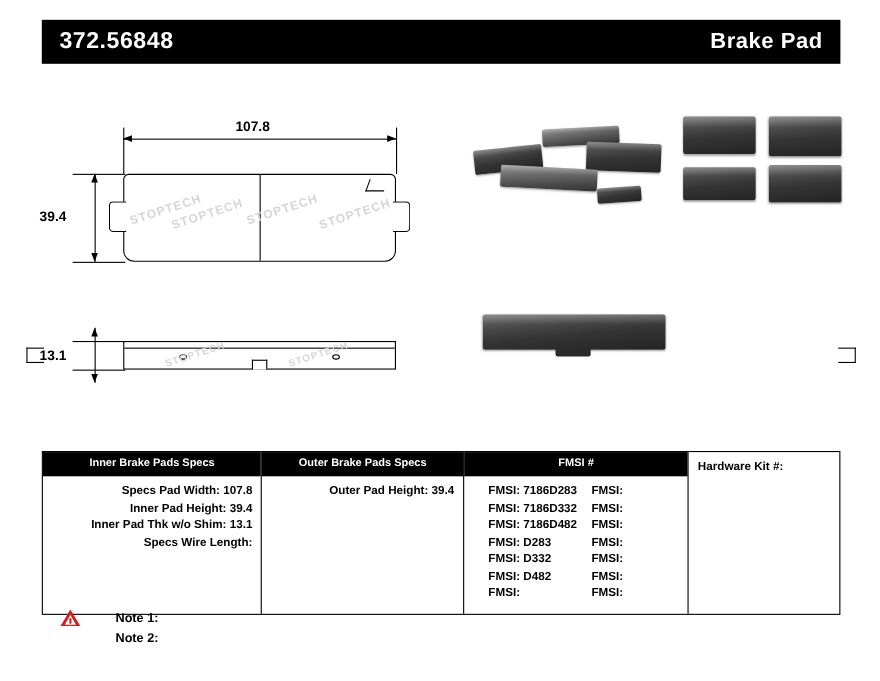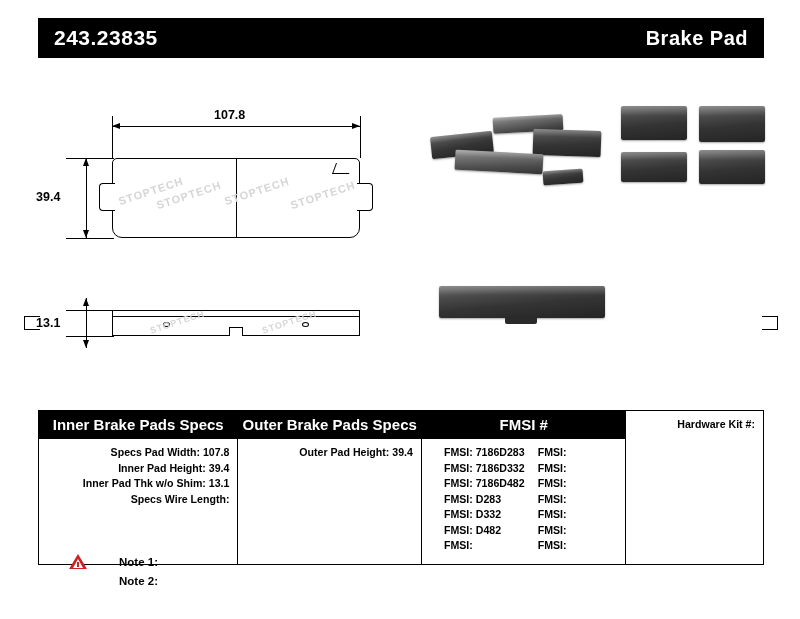--- a/index.html
+++ b/index.html
@@ -253,21 +253,21 @@
     display: flex;
   }
   .spec-col {
     border-right: 1.2px solid #000;
     box-sizing: border-box;
   }
   .spec-col:last-child { border-right: none; }
   .spec-col .col-head {
     background: #000;
     color: #fff;
-    font-size: 15px;
+    font-size: 10px;
     font-weight: bold;
     text-align: center;
     padding: 5px 0 6px;
   }
   .spec-col .col-body {
     padding: 6px 8px 10px;
     min-height: 118px;
     box-sizing: border-box;
   }
   .kv-row {
@@ -289,32 +289,31 @@
     padding-left: 14px;
   }
   .fmsi-row {
     font-size: 10.6px;
     font-weight: bold;
     line-height: 15.5px;
     white-space: nowrap;
   }
   .related-body {
     padding: 8px 0 0 8px;
-    text-align: right;
   }
   .related-row {
     font-size: 10.6px;
     font-weight: bold;
     line-height: 15.5px;
   }
 
   
   .notes {
     position: absolute;
-    left: 69px;
+    left: 55px;
     top: 552px;
     width: 300px;
   }
   .note-line {
     display: flex;
     align-items: center;
     font-size: 11.5px;
     font-weight: bold;
     height: 19px;
   }
@@ -348,21 +347,21 @@
     width: 2px;
     height: 5px;
     background: #cc2222;
   }
   .note-spacer { width: 50px; flex: none; }
 </style>
 </head>
 <body>
 
 <div class="header">
-  <div class="part-number">243.23835</div>
+  <div class="part-number">372.56848</div>
   <div class="doc-type">Brake Pad</div>
 </div>
 
 <div class="drawing-area">
 
   <div>
     <div class="dim-v" style="left:74px; top:46px; height:42px;"></div>
     <div class="dim-v" style="left:322px; top:46px; height:42px;"></div>
     <div class="dim-h" style="left:74px; top:56px; width:248px;"></div>
     <div class="arrow-l" style="left:74px; top:52.5px;"></div>

